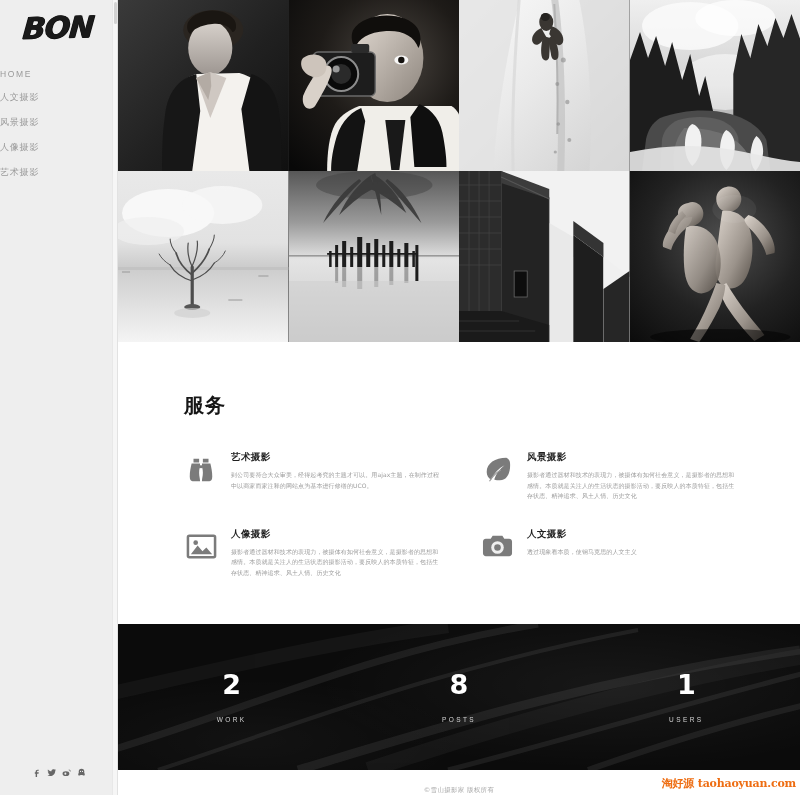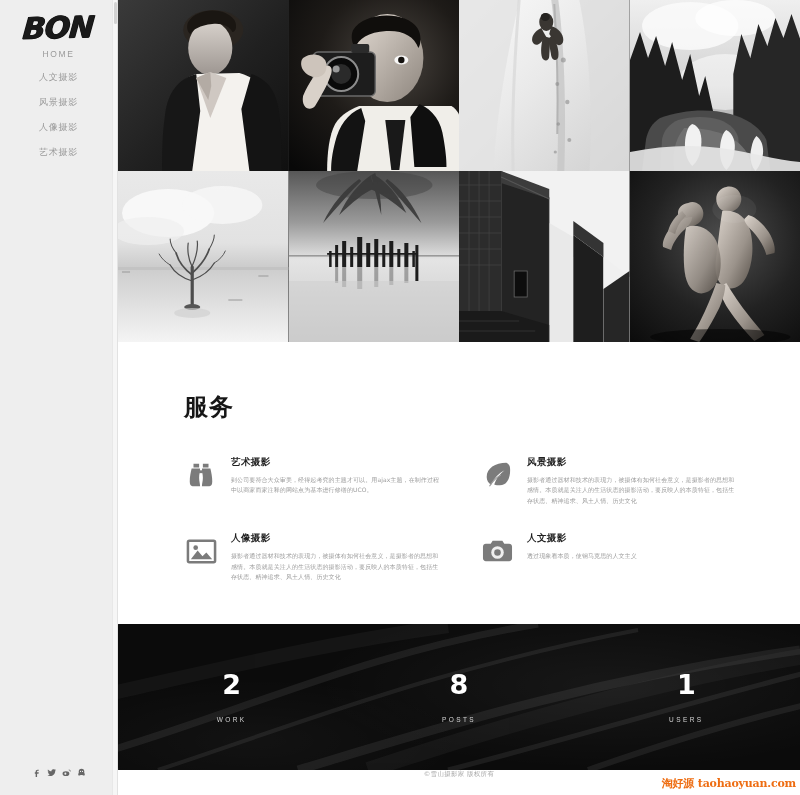--- a/index.html
+++ b/index.html
@@ -27,21 +27,21 @@
     font-family: "DejaVu Sans", sans-serif;
     font-weight: bold;
     font-size: 30px;
     letter-spacing: -1px;
     color: #1a1a1a;
     transform: skewX(-6deg) rotate(-1.5deg);
     font-style: italic;
     line-height: 1;
     text-shadow: 0.6px 0 0 #111, -0.6px 0 0 #111, 0 0.6px 0 #111;
   }
-  .nav { text-align: center; }
+  .nav { margin-top: 20px; }
   .nav-item {
     display: block;
     font-size: 8.5px;
     color: #9a9a9a;
     letter-spacing: 1.6px;
     padding: 6px 0;
     text-decoration: none;
     cursor: pointer;
   }
   .nav-item.cn { letter-spacing: 0.8px; font-size: 9px; }
@@ -81,21 +81,21 @@
     grid-template-rows: 171px 171px;
     width: 682px;
   }
   .cell { position: relative; overflow: hidden; background: #222; }
   .cell svg { display: block; width: 100%; height: 100%; }
 
   
   .services { padding: 52px 62px 0 66px; background: #fff; height: 282px; }
   .svc-head { margin-bottom: 34px; }
   .svc-head .cn {
-    font-size: 24px; font-weight: bold; color: #161616;
+    font-size: 20px; font-weight: bold; color: #161616;
     letter-spacing: 1px; line-height: 1.15;
     font-family: "DejaVu Sans", sans-serif;
   }
   .svc-head .en {
     font-size: 21px; font-weight: bold; color: #161616;
     letter-spacing: -0.3px; line-height: 1.15;
   }
   .svc-grid {
     display: grid; grid-template-columns: 1fr 1fr;
     column-gap: 38px; row-gap: 26px;
@@ -139,21 +139,21 @@
     line-height: 1; margin-bottom: 18px;
     font-family: "DejaVu Sans", sans-serif;
   }
   .stat-label {
     font-size: 6.5px; color: #d3d3d3; letter-spacing: 2.4px;
   }
 
   
   .footer {
     height: 25px; background: #fff;
-    display: flex; align-items: flex-start; justify-content: center;
+    display: flex; align-items: flex-end; justify-content: center;
     position: relative;
   }
   .copyright {
     font-size: 6.5px; color: #a9a9a9; letter-spacing: .3px;
     font-family: "DejaVu Sans", sans-serif;
   }
   .watermark {
     position: absolute; right: 4px; top: 50%;
     transform: translateY(-50%);
     font-family: "DejaVu Serif", serif;

